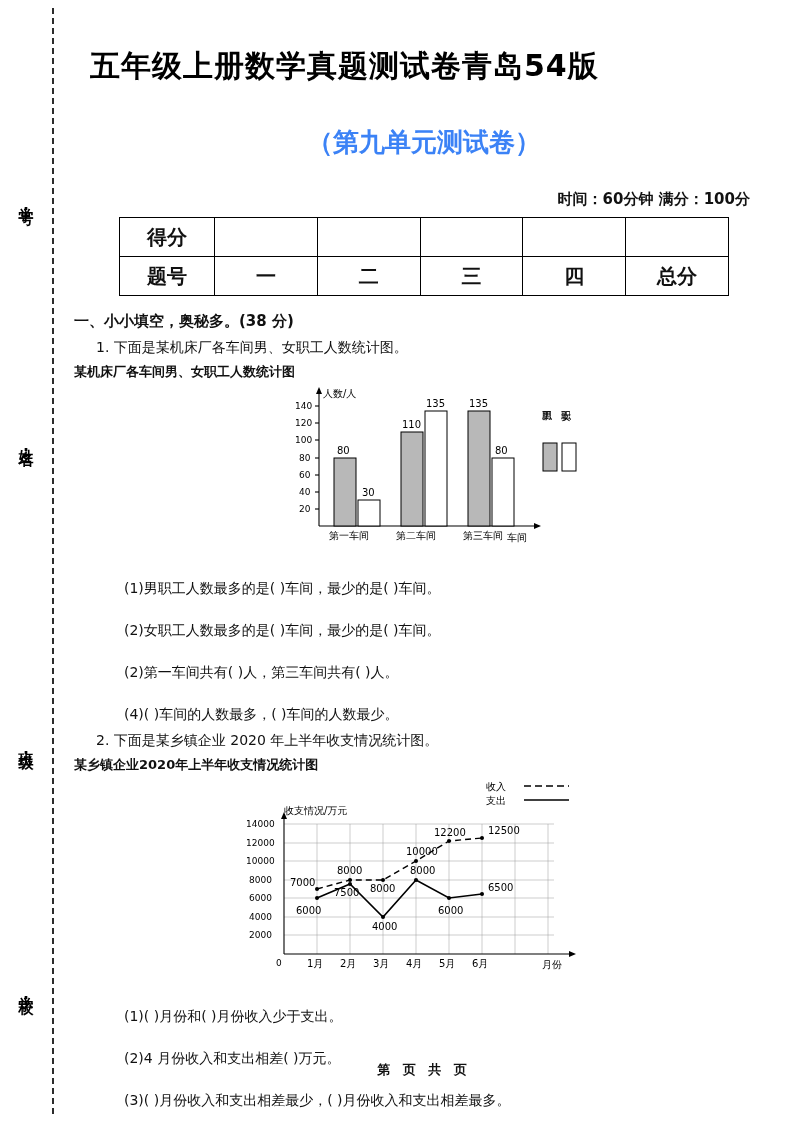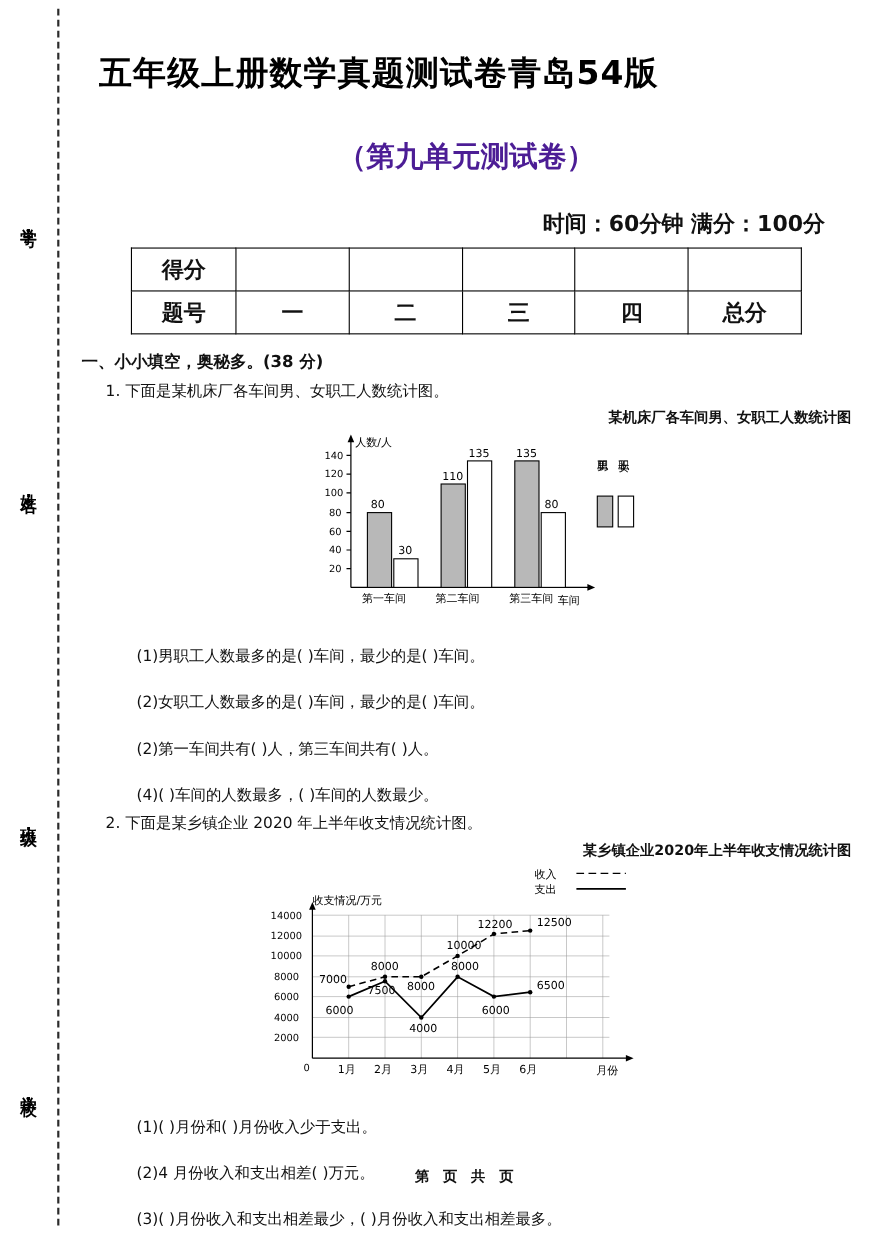--- a/index.html
+++ b/index.html
@@ -40,28 +40,28 @@
     font-size:30px;
     letter-spacing:1px;
     color:#000;
   }
   h2.subtitle{
     margin:0;padding-top:22px;
     text-align:center;
     font-family:"DejaVu Sans", sans-serif;
     font-weight:bold;
     font-size:26px;
-    color:#4c1d95;
+    color:#3b82f6;
   }
   .exam-meta{
     margin-top:30px;
     text-align:right;
     padding-right:24px;
     font-family:"DejaVu Sans", sans-serif;
-    font-size:20px;
+    font-size:15px;
     font-weight:bold;
   }
   
   table.score{
     margin:8px auto 0 auto;
     border-collapse:collapse;
     width:610px;
     table-layout:fixed;
   }
   table.score td{
@@ -87,21 +87,21 @@
     font-size:14px;
   }
   .sub{
     margin-top:24px;
     margin-left:50px;
     font-family:"DejaVu Sans", sans-serif;
     font-size:14px;
   }
 
   
-  .chart-wrap{ text-align:right; }
+  .chart-wrap{ text-align:left; }
   .chart-title{
     font-family:"DejaVu Sans", sans-serif;
     font-size:13px;font-weight:bold;margin-top:6px;
   }
   svg{display:block;margin:0 auto;}
   .axis{stroke:#000;stroke-width:1.1;fill:none;}
   .grid{stroke:#9a9a9a;stroke-width:0.5;}
   .tick{font-family:"DejaVu Sans", sans-serif;font-size:9px;fill:#000;}
   .lab{font-family:"DejaVu Sans", sans-serif;font-size:10px;fill:#000;}
   .vallab{font-family:"DejaVu Sans", sans-serif;font-size:10px;fill:#000;}

